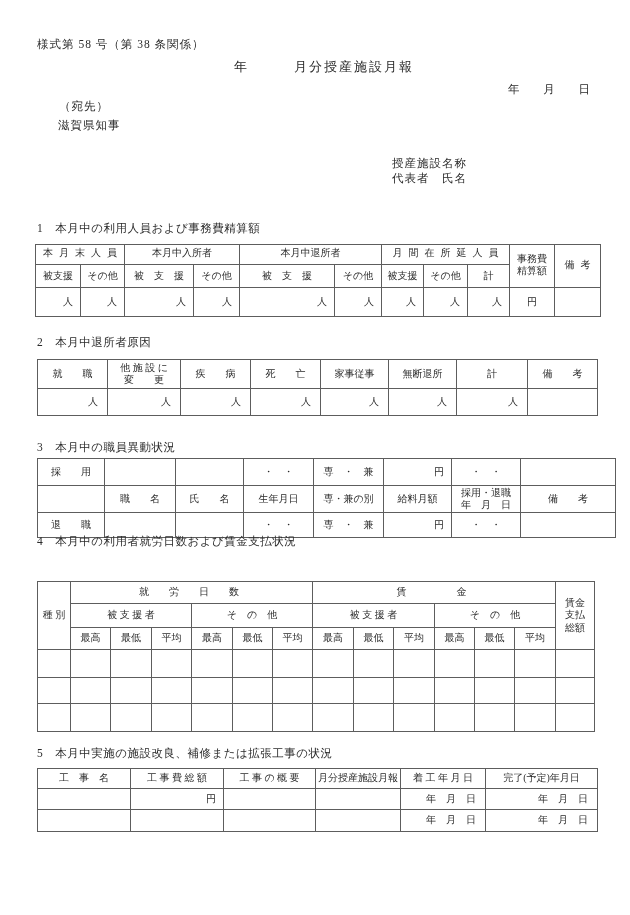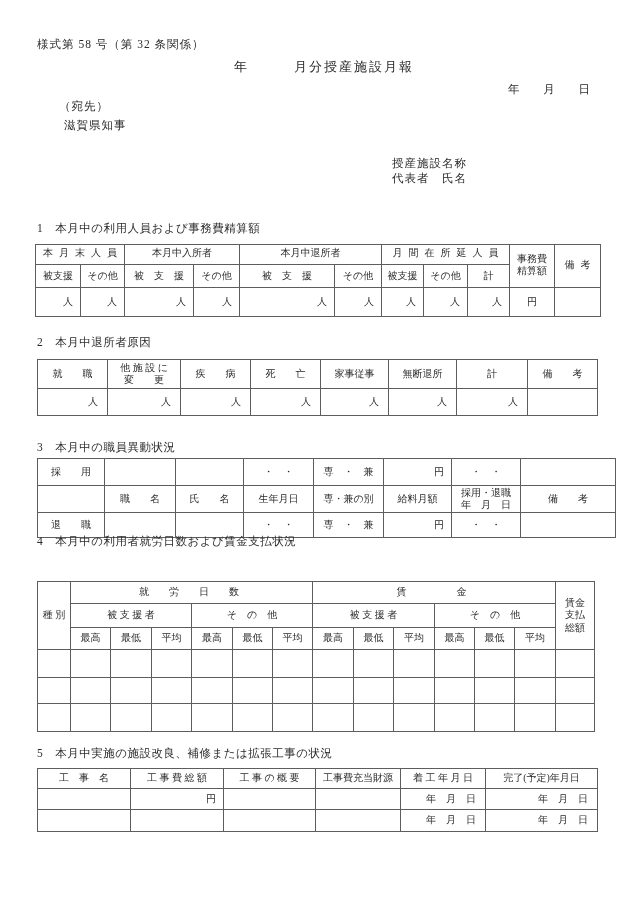--- a/index.html
+++ b/index.html
@@ -22,31 +22,31 @@
   td.pre { white-space:pre-line; }
   td.r  { text-align:right; padding-right:7px; }
   td.r2 { text-align:right; padding-right:9px; }
   .ls5 { letter-spacing:5px; }
 </style>
 </head>
 <body>
 
 <div class="page">
 
-  <div class="abs body-txt" style="left:37px; top:37px;">様式第 58 号（第 32 条関係）</div>
+  <div class="abs body-txt" style="left:37px; top:37px;">様式第 58 号（第 38 条関係）</div>
   <div class="abs form-title" style="left:209px; top:58px;">年　　　月分授産施設月報</div>
 
   <div class="abs date-row" style="left:508px; top:82px;">
     <span>年</span>
     <span>月</span>
     <span>日</span>
   </div>
 
   <div class="abs body-txt" style="left:59px; top:99px;">（宛先）</div>
-  <div class="abs body-txt" style="left:64px; top:118px;">滋賀県知事</div>
+  <div class="abs body-txt" style="left:58px; top:118px;">滋賀県知事</div>
   <div class="abs body-txt" style="left:392px; top:156px;">授産施設名称</div>
   <div class="abs body-txt" style="left:392px; top:171px;">代表者　氏名</div>
 
   <div class="abs sec-title" style="left:37px; top:221px;">1　本月中の利用人員および事務費精算額</div>
 
   <table style="left:35px; top:244px; width:565px;">
     <colgroup>
       <col style="width:45px">
         <col style="width:44px">
         <col style="width:69px">
@@ -290,21 +290,21 @@
         <col style="width:92px">
       <col style="width:85px">
         <col style="width:85px">
         <col style="width:112px">
     </colgroup>
     <tbody>
         <tr style="height:20px;">
       <td>工　事　名</td>
       <td>工 事 費 総 額</td>
       <td>工 事 の 概 要</td>
-      <td>工事費充当財源</td>
+      <td>月分授産施設月報</td>
       <td>着 工 年 月 日</td>
       <td>完了(予定)年月日</td>
     </tr>
     <tr style="height:21px;">
       <td></td>
       <td class="r">円</td>
       <td></td>
       <td></td>
       <td class="r2">年　月　日</td>
       <td class="r2">年　月　日</td>

